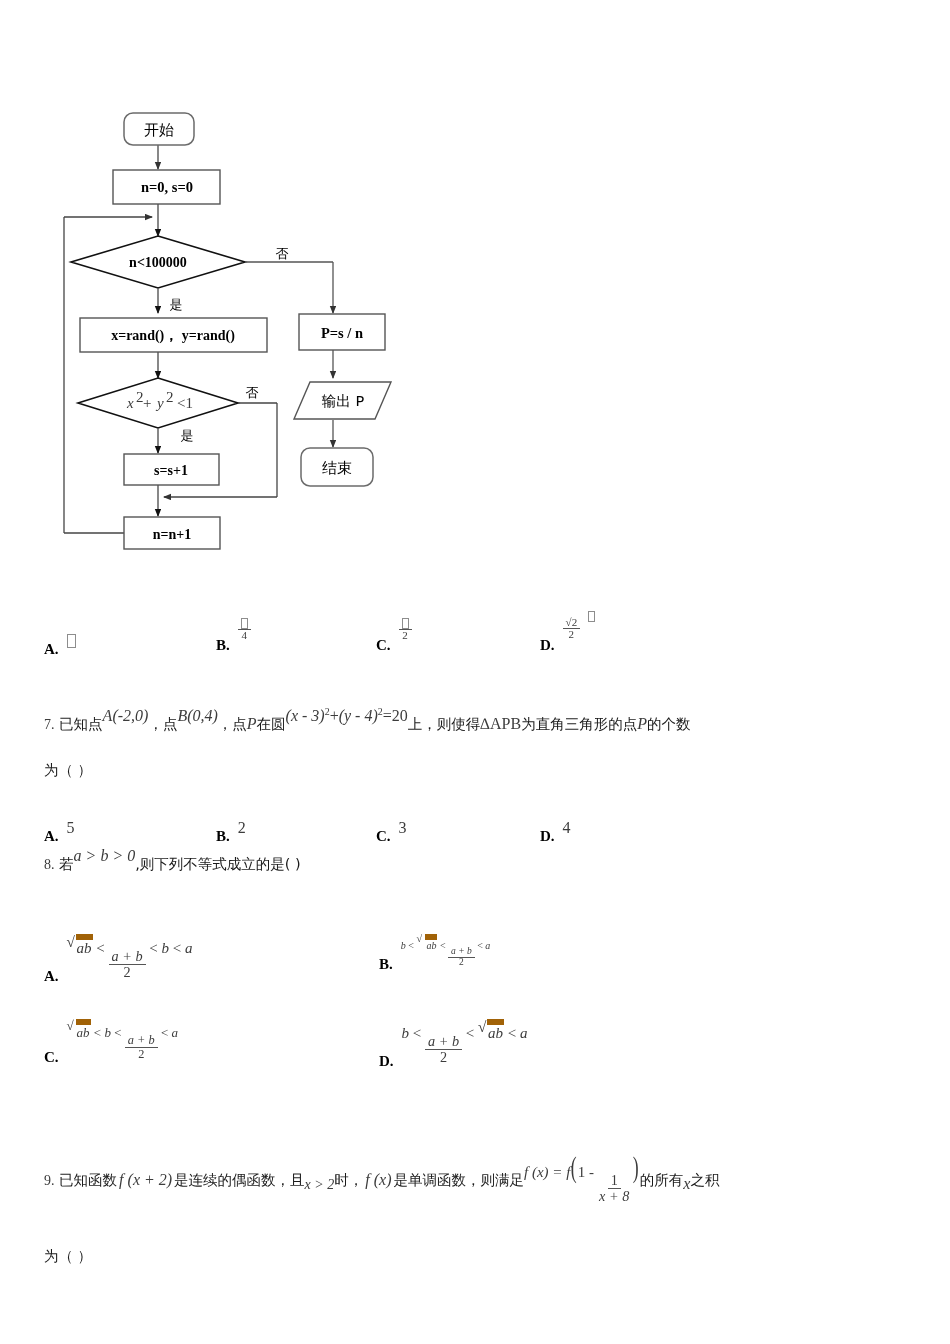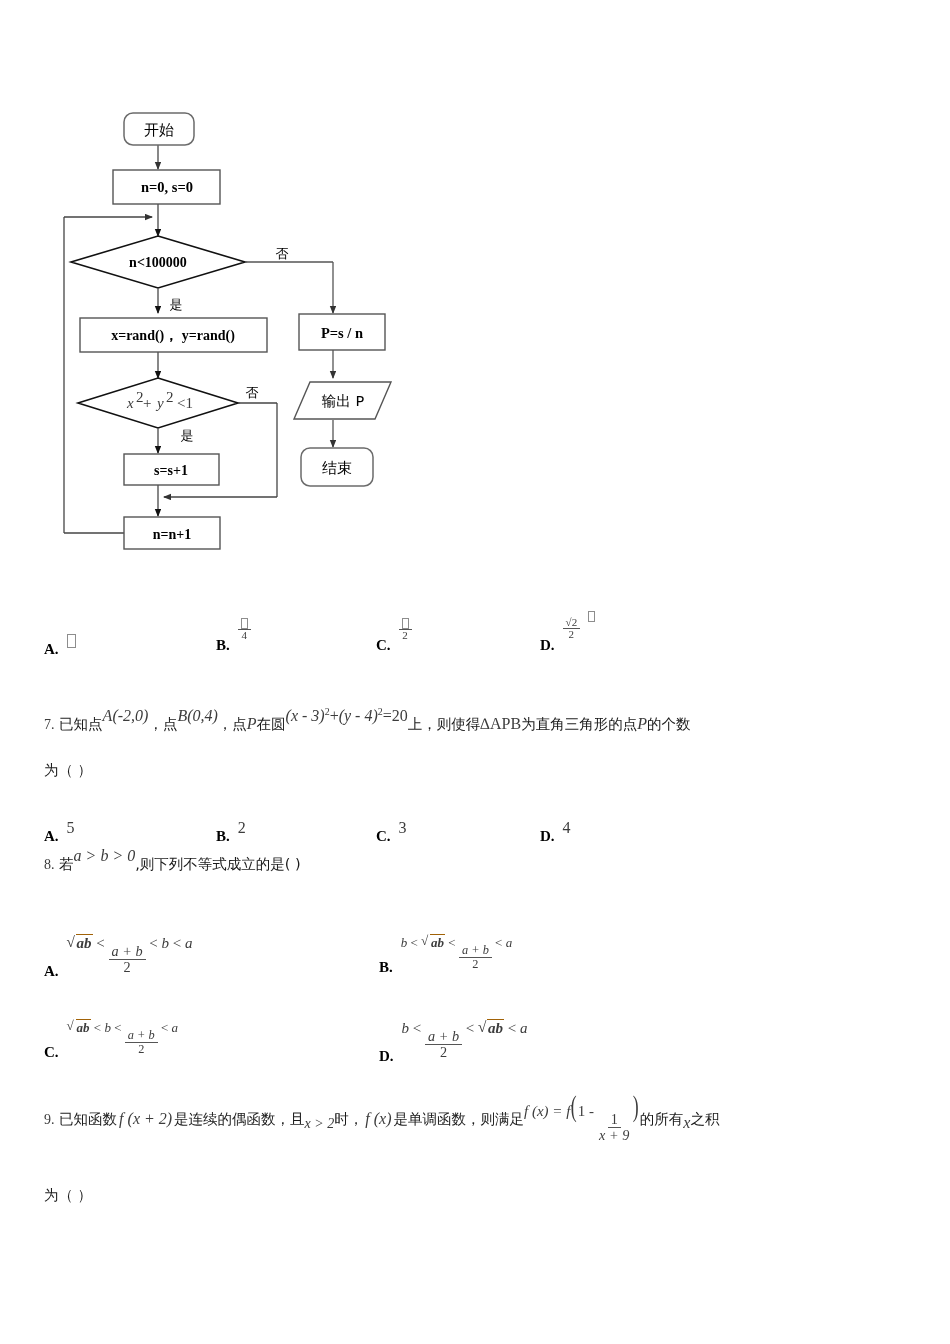--- a/index.html
+++ b/index.html
@@ -141,23 +141,22 @@
   .sqrt::before {
     content: "\221A";
     position: absolute;
     left: 0;
     top: -1px;
     font-style: normal;
     font-size: 1.02em;
   }
   .sqrt > .rad {
     display: inline-block;
-    border-top: 1px solid #a16207;
+    border-top: 6px solid #a16207;
     padding: 0 1px;
-    font-weight: bold;
   }
 
   
   sup.exp {
     font-size: 0.62em;
     vertical-align: super;
     font-style: normal;
   }
 
   
@@ -368,21 +367,21 @@
         </span>
       <span class="mathup">&lt;</span>
       <span>b</span>
       <span class="mathup">&lt;</span>
       <span>a</span>
     </span>
   </div>
 
   <div class="opt" style="left:335px; top:14px;">
     <span class="opt-label">B.</span>
-    <span class="opt-body math" style="font-size:13px; top:-5px;">
+    <span class="opt-body math" style="font-size:10px; top:-5px;">
       <span>b</span>
       <span class="mathup">&lt;</span>
       <span class="sqrt"><span class="rad">ab</span></span>
       <span class="mathup">&lt;</span>
       <span class="frac">
           <span class="num">a + b</span>
           <span class="den mathup">2</span>
         </span>
       <span class="mathup">&lt;</span>
       <span>a</span>
@@ -420,24 +419,24 @@
         </span>
       <span class="mathup">&lt;</span>
       <span class="sqrt"><span class="rad">ab</span></span>
       <span class="mathup">&lt;</span>
       <span>a</span>
     </span>
   </div>
 
 </div>
 
-<div class="qblock" style="top:1105px;">
+<div class="qblock" style="top:1166px;">
   <div class="qline">
     <span class="math mathup" style="font-size:14px;">9.</span>
     <span>已知函数</span><span class="math" style="margin:0 2px;">f (x + 2)</span><span>是连续的偶函数，且</span><span class="math lower" style="font-size:14px;">x &gt; 2</span><span>时，</span><span class="math" style="margin:0 2px;">f (x)</span><span>是单调函数，则满足</span><span class="math raise" style="font-size:15px;"><span>f (x) = f</span><span class="bigparen">(</span><span class="mathup" style="margin-right:2px;">1 -</span><span class="frac">
           <span class="num mathup">1</span>
-          <span class="den">x + 9</span>
+          <span class="den">x + 8</span>
         </span><span class="bigparen">)</span></span><span>的所有</span><span class="math lower">x</span><span>之积</span>
   </div>
   <div class="qline" style="margin-top:34px;">
     <span>为（   ）</span>
   </div>
 </div>
 
 </body></html>

